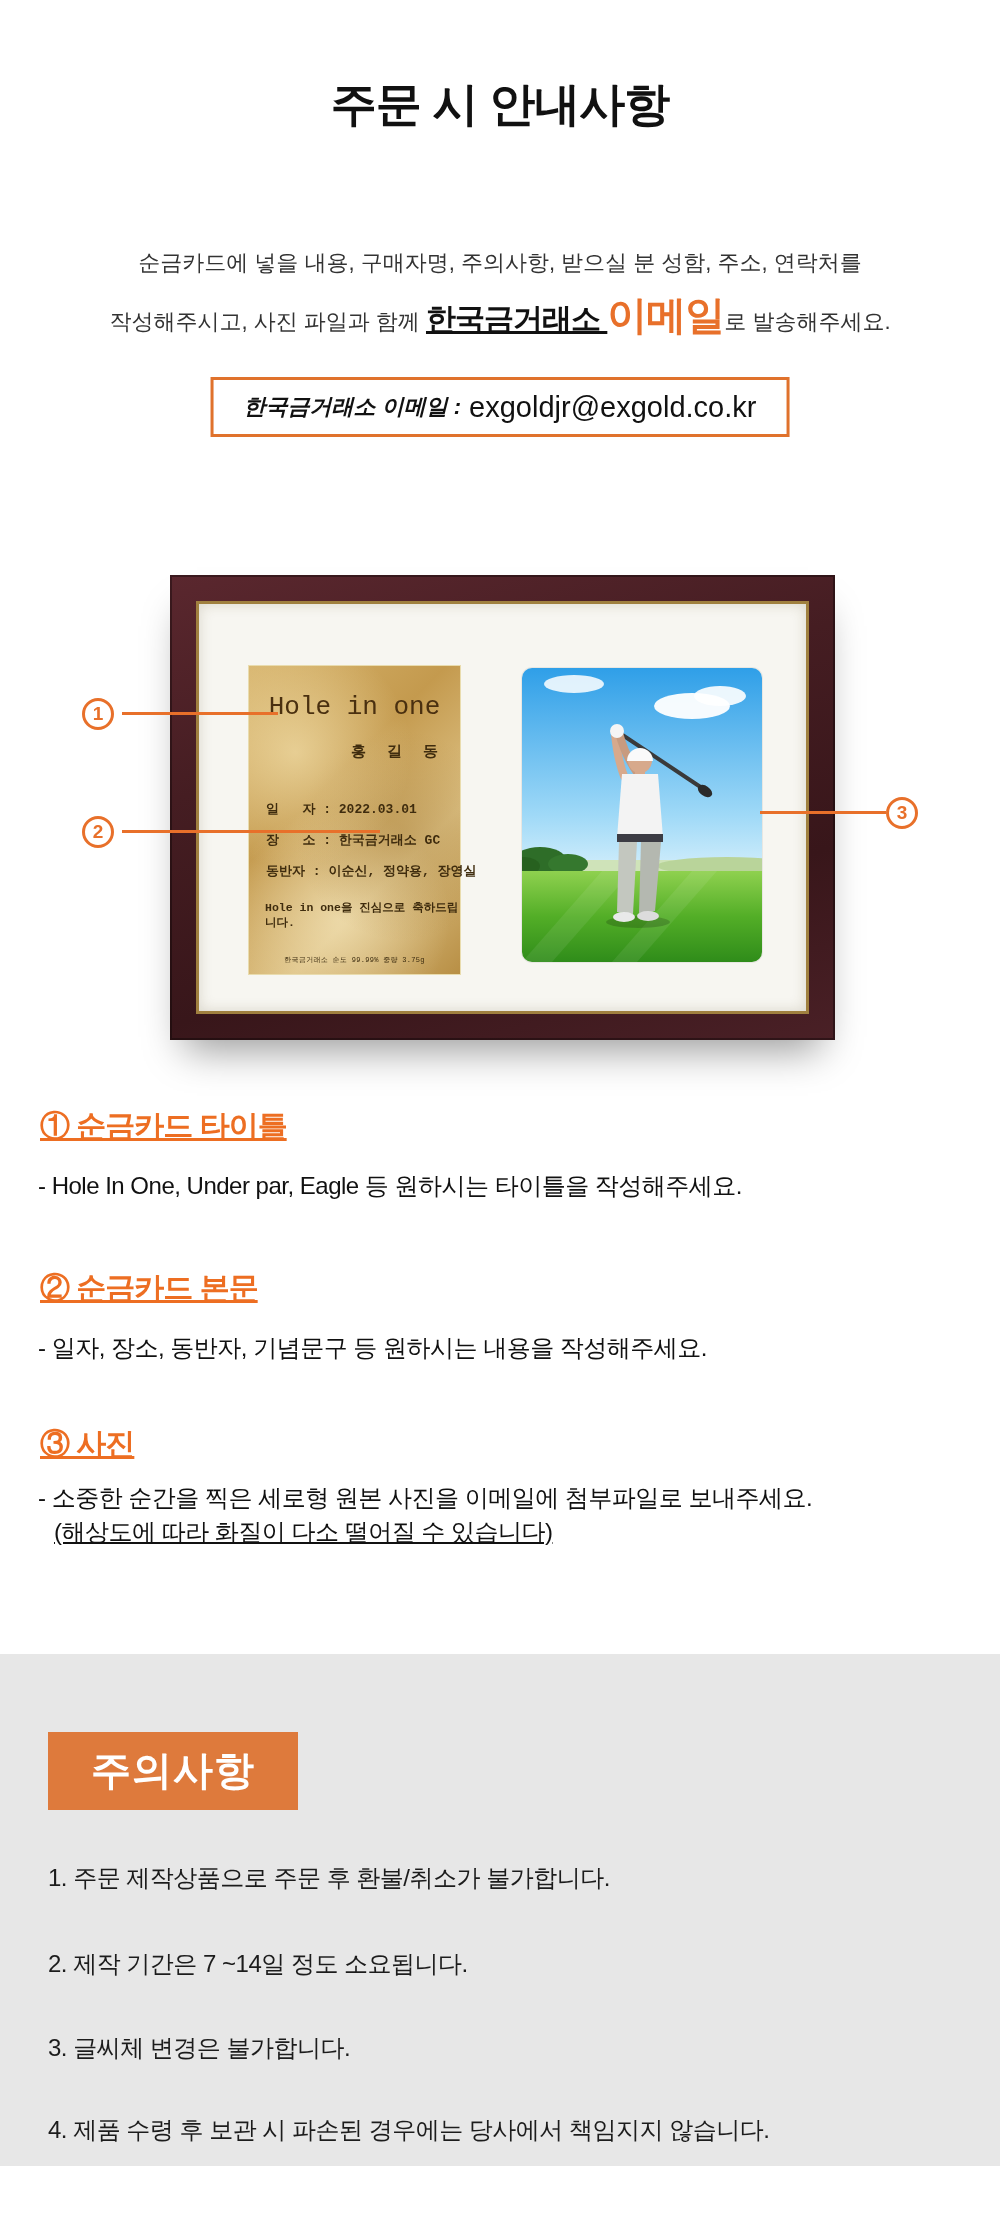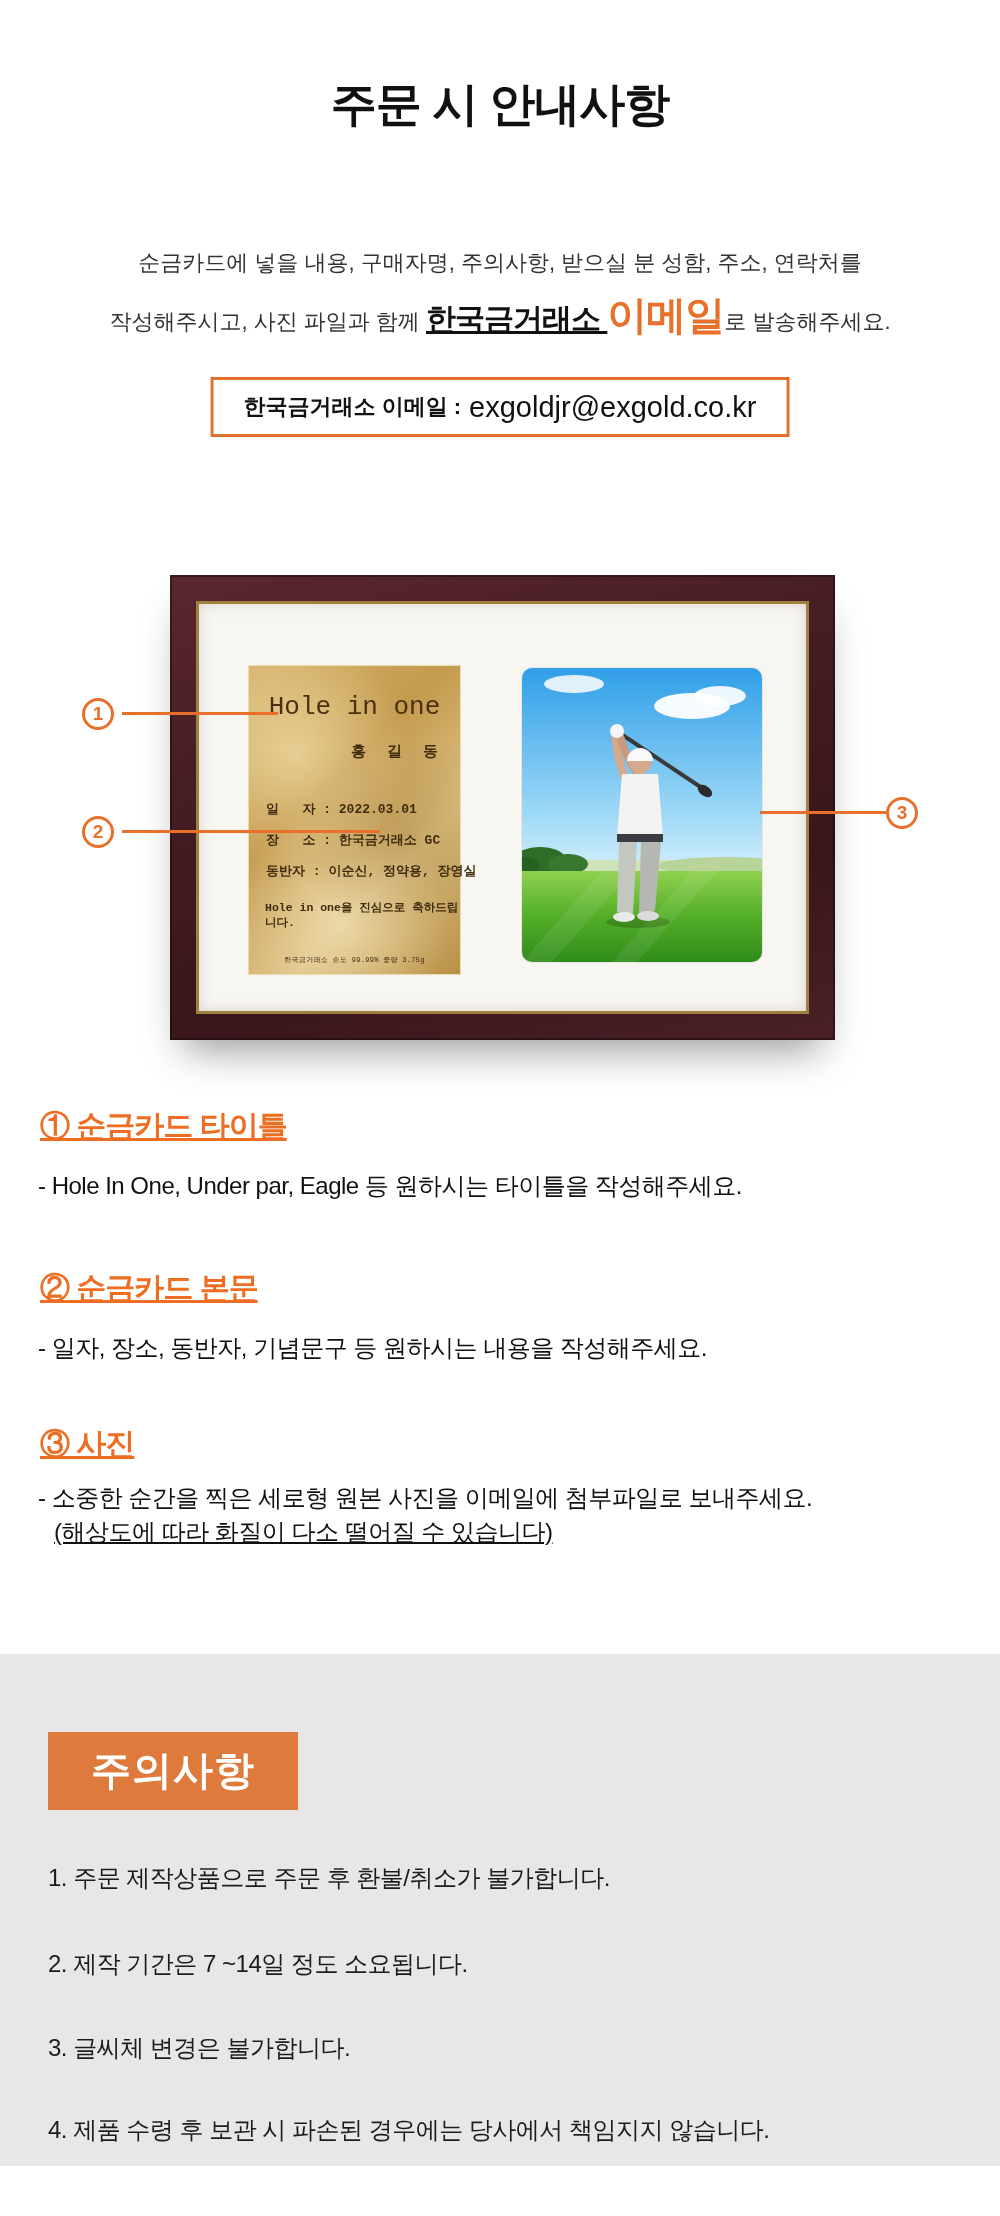--- a/index.html
+++ b/index.html
@@ -13,21 +13,21 @@
           font-size:22px;color:#333;}
   .intro2{position:absolute;top:288px;left:0;width:1000px;text-align:center;
           font-size:22px;color:#333;}
   .intro2 .brand{font-size:30px;font-weight:800;color:#111;letter-spacing:-1px;text-decoration:underline;}
   .intro2 .em{font-size:40px;font-weight:800;color:#e8702a;letter-spacing:-1px;}
 
   .email-box{position:absolute;top:377px;left:500px;transform:translateX(-50%);
              height:60px;border:3px solid #e0722c;background:#fff;
              display:flex;align-items:center;justify-content:center;
              padding:0 30px;box-sizing:border-box;white-space:pre;}
-  .email-box .lbl{font-size:22px;font-weight:700;color:#111;}
+  .email-box .lbl{font-size:22px;font-weight:700;color:#111;font-style:italic;}
   .email-box .adr{font-size:29px;color:#111;margin-left:8px;}
 
   
   .preview{position:absolute;top:500px;left:0;width:1000px;height:620px;}
   .frame{position:absolute;left:170px;top:75px;width:665px;height:465px;
          box-sizing:border-box;padding:26px;
          background:linear-gradient(165deg,#5a272e 0%,#451d22 35%,#38161a 70%,#4a2026 100%);
          box-shadow:0 24px 38px -14px rgba(0,0,0,.40), inset 0 0 0 2px rgba(0,0,0,.35);}
   .mat{width:100%;height:100%;box-sizing:border-box;background:#f7f6f1;
        border:3px solid #a0803f;

